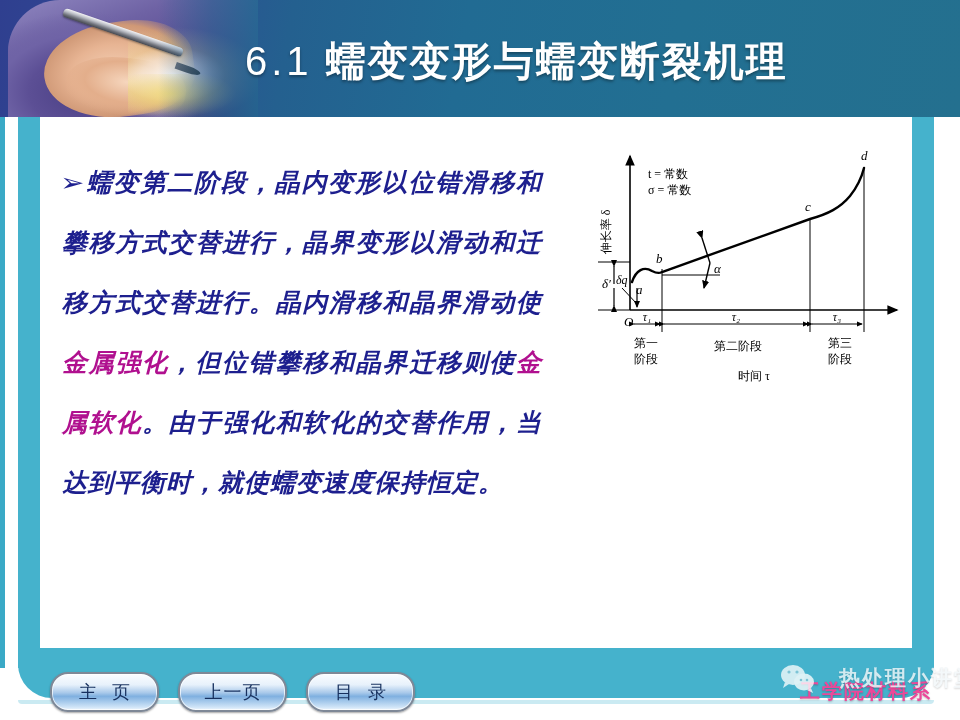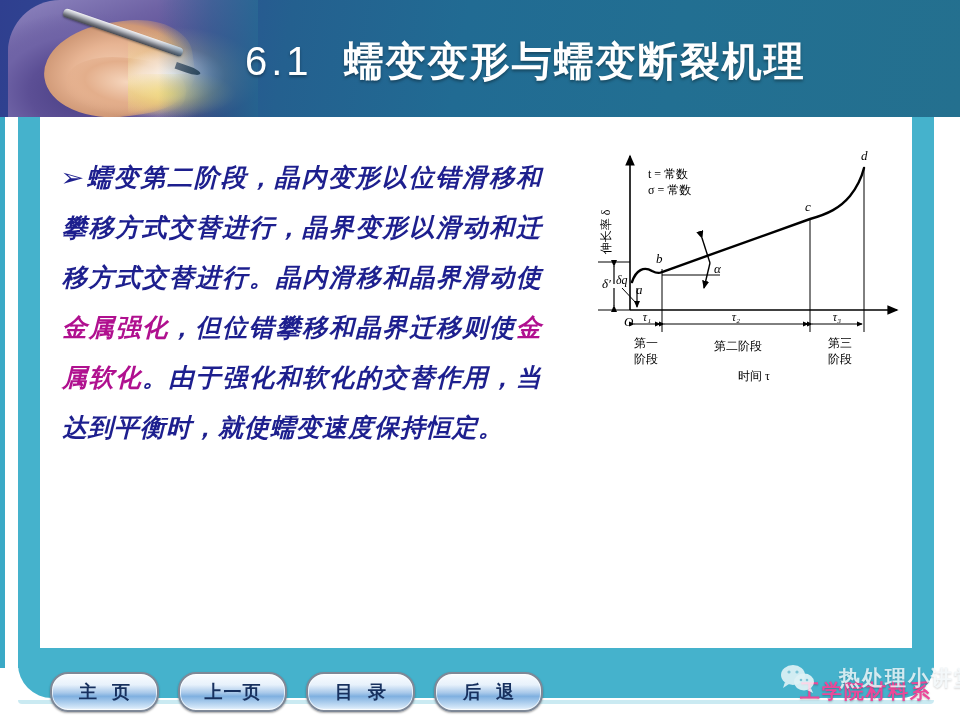--- a/index.html
+++ b/index.html
@@ -106,21 +106,21 @@
   }
   .header-title .num{font-weight:normal;letter-spacing:4px;}
 
   
   .body-text{
     position:absolute;left:62px;top:152px;width:480px;
     color:#1d1f8e;
     font-size:25px;
     font-weight:bold;
     font-style:italic;
-    line-height:50px;
+    line-height:60px;
     letter-spacing:1px;
     text-align:justify;
   }
   .body-text .hl{color:#b0108f;}
   .bullet{
     display:inline-block;
     color:#1d1f8e;
     transform:scaleX(1.15);
     margin-right:2px;
   }
@@ -137,21 +137,21 @@
     display:flex;gap:19px;align-items:center;
   }
   .nav-btn{
     width:105px;height:36px;
     border-radius:18px;
     background:linear-gradient(180deg,#fbfdff 0%,#e7f1fb 30%,#a9c9ea 52%,#7fb0e0 62%,#cfe4f7 92%,#eef6fd 100%);
     border:2px solid #7e8897;
     box-shadow:0 1px 2px rgba(0,0,0,.35), inset 0 0 0 1px rgba(255,255,255,.7);
     display:flex;align-items:center;justify-content:center;
     color:#17305e;
-    font-size:18px;font-weight:bold;
+    font-size:18px;font-weight:normal;
     letter-spacing:5px;
     text-indent:5px;
     cursor:pointer;
   }
   .nav-btn.wide{letter-spacing:1px;text-indent:1px;}
 
   
   .dept{
     position:absolute;left:800px;top:678px;
     color:#ec4899;font-size:20px;font-weight:bold;letter-spacing:2px;
@@ -190,21 +190,21 @@
       <div class="ph-hand"></div>
       <div class="ph-hand2"></div>
       <div class="ph-glow"></div>
       <div class="ph-yellow"></div>
       <div class="ph-pen"></div>
       <div class="ph-pentip"></div>
       <div class="ph-fade"></div>
     </div>
     <div class="header-title">
       <span class="num">6.1</span>
-      <span style="margin-left:18px;">蠕变变形与蠕变断裂机理</span>
+      <span style="margin-left:0;">蠕变变形与蠕变断裂机理</span>
     </div>
   </div>
 
   <div class="body-text">
     <span class="bullet">➢</span><span>蠕变第二阶段，晶内变形以位</span><span>错滑移和攀移方式交替进行，晶</span><span>界变形以滑动和迁移方式交替进</span><span>行。晶内滑移和晶界滑动使</span><span class="hl">金属</span><span class="hl">强化</span><span>，但位错攀移和晶界迁移则</span><span>使</span><span class="hl">金属软化</span><span>。由于强化和软化的</span><span>交替作用，当达到平衡时，就使</span><span>蠕变速度保持恒定。</span>
   </div>
 
   <div class="chart-wrap">
     <svg width="320" height="250" viewBox="0 0 320 250">
       <defs>
@@ -270,21 +270,20 @@
       <text x="146" y="208" font-family="'Liberation Sans','DejaVu Sans',sans-serif" font-size="12" text-anchor="middle">第二阶段</text>
       <text x="248" y="205" font-family="'Liberation Sans','DejaVu Sans',sans-serif" font-size="12" text-anchor="middle">第三</text>
       <text x="248" y="221" font-family="'Liberation Sans','DejaVu Sans',sans-serif" font-size="12" text-anchor="middle">阶段</text>
     </svg>
   </div>
 
   <div class="navbar">
     <div class="nav-btn">主 页</div>
     <div class="nav-btn wide">上一页</div>
     <div class="nav-btn">目 录</div>
-    <div class="nav-btn">后 退</div>
   </div>
 
   <div class="dept">工学院材料系</div>
   <div class="watermark">
     <div class="wm-logo">
       <svg width="36" height="32" viewBox="0 0 36 32">
         <ellipse cx="13" cy="13" rx="12" ry="10" fill="#ffffff" opacity=".92"></ellipse>
         <path d="M5,20 L3,26 L9,22 Z" fill="#ffffff" opacity=".92"></path>
         <circle cx="9" cy="10" r="1.6" fill="#8bc9d9"></circle>
         <circle cx="17" cy="10" r="1.6" fill="#8bc9d9"></circle>

